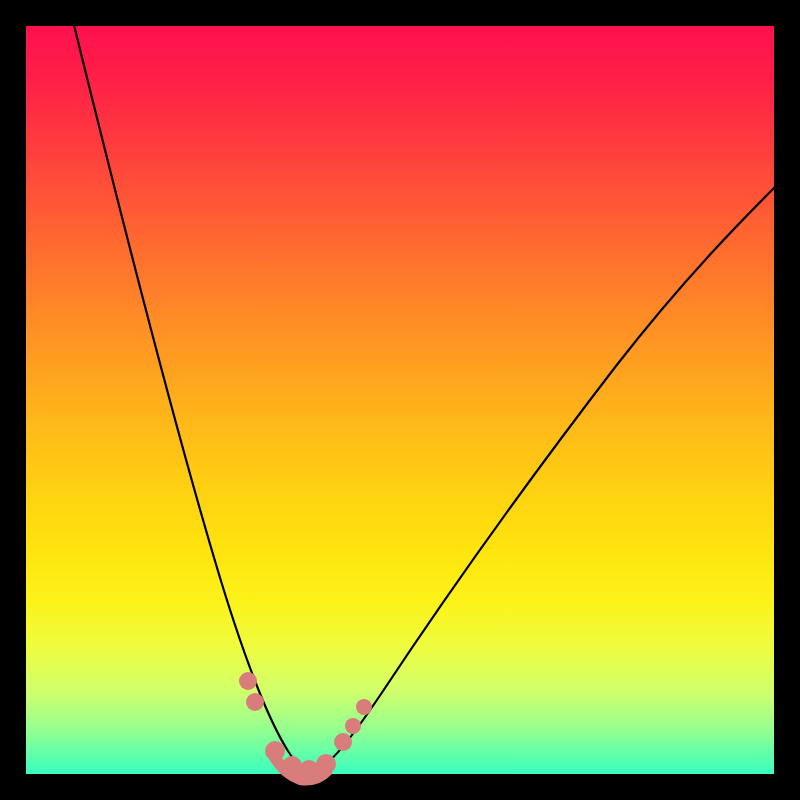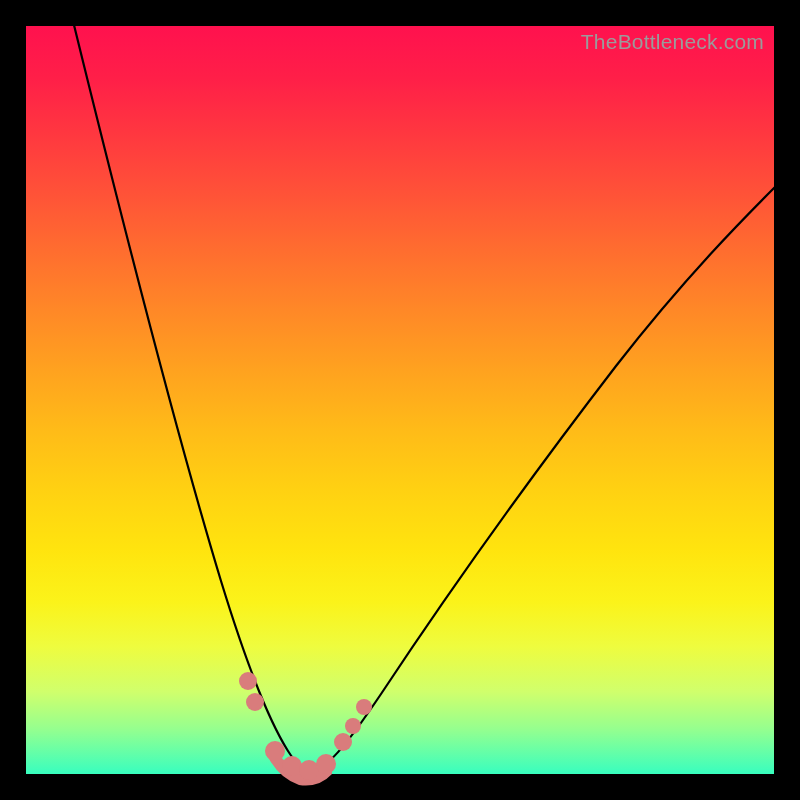--- a/index.html
+++ b/index.html
@@ -72,21 +72,20 @@
   .pts path.sausage {
     fill: #d97c7c;
     stroke: none;
   }
 </style>
 </head>
 <body>
 
 <div class="frame">
   <div class="plot-area">
-    <div class="watermark">TheBottleneck.com</div>
 
     <svg class="curve" viewBox="0 0 748 748">
 
       <path class="curve-path" d="M 47 -5
                C 90 170, 145 390, 195 555
                C 218 630, 240 690, 262 725
                C 270 738, 278 744, 285 745"></path>
 
       <path class="curve-path" d="M 285 745
                C 300 744, 320 720, 355 668

